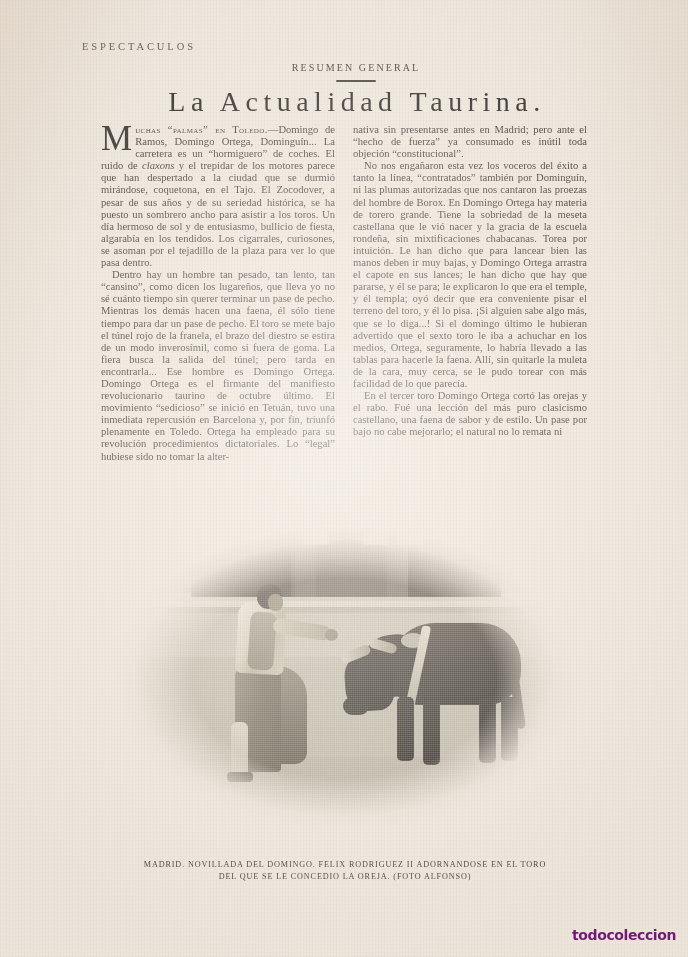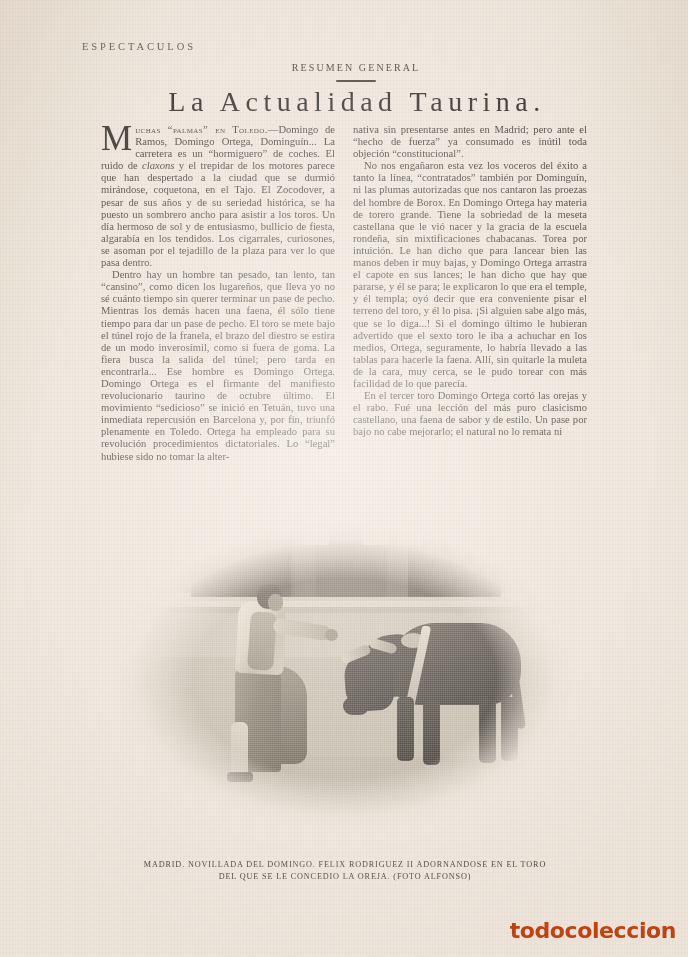--- a/index.html
+++ b/index.html
@@ -364,23 +364,23 @@
     color: #403b36;
   }
 
   
   .watermark {
     position: absolute;
     right: 12px;
     bottom: 14px;
     font-family: "DejaVu Sans", sans-serif;
     font-weight: bold;
-    font-size: 22px;
+    font-size: 14px;
     letter-spacing: -0.4px;
-    color: #c2410c;
+    color: #701a75;
     z-index: 45;
     user-select: none;
   }
 </style>
 </head>
 <body>
 
 <div class="page">
 
   <div class="section-label">ESPECTACULOS</div>

